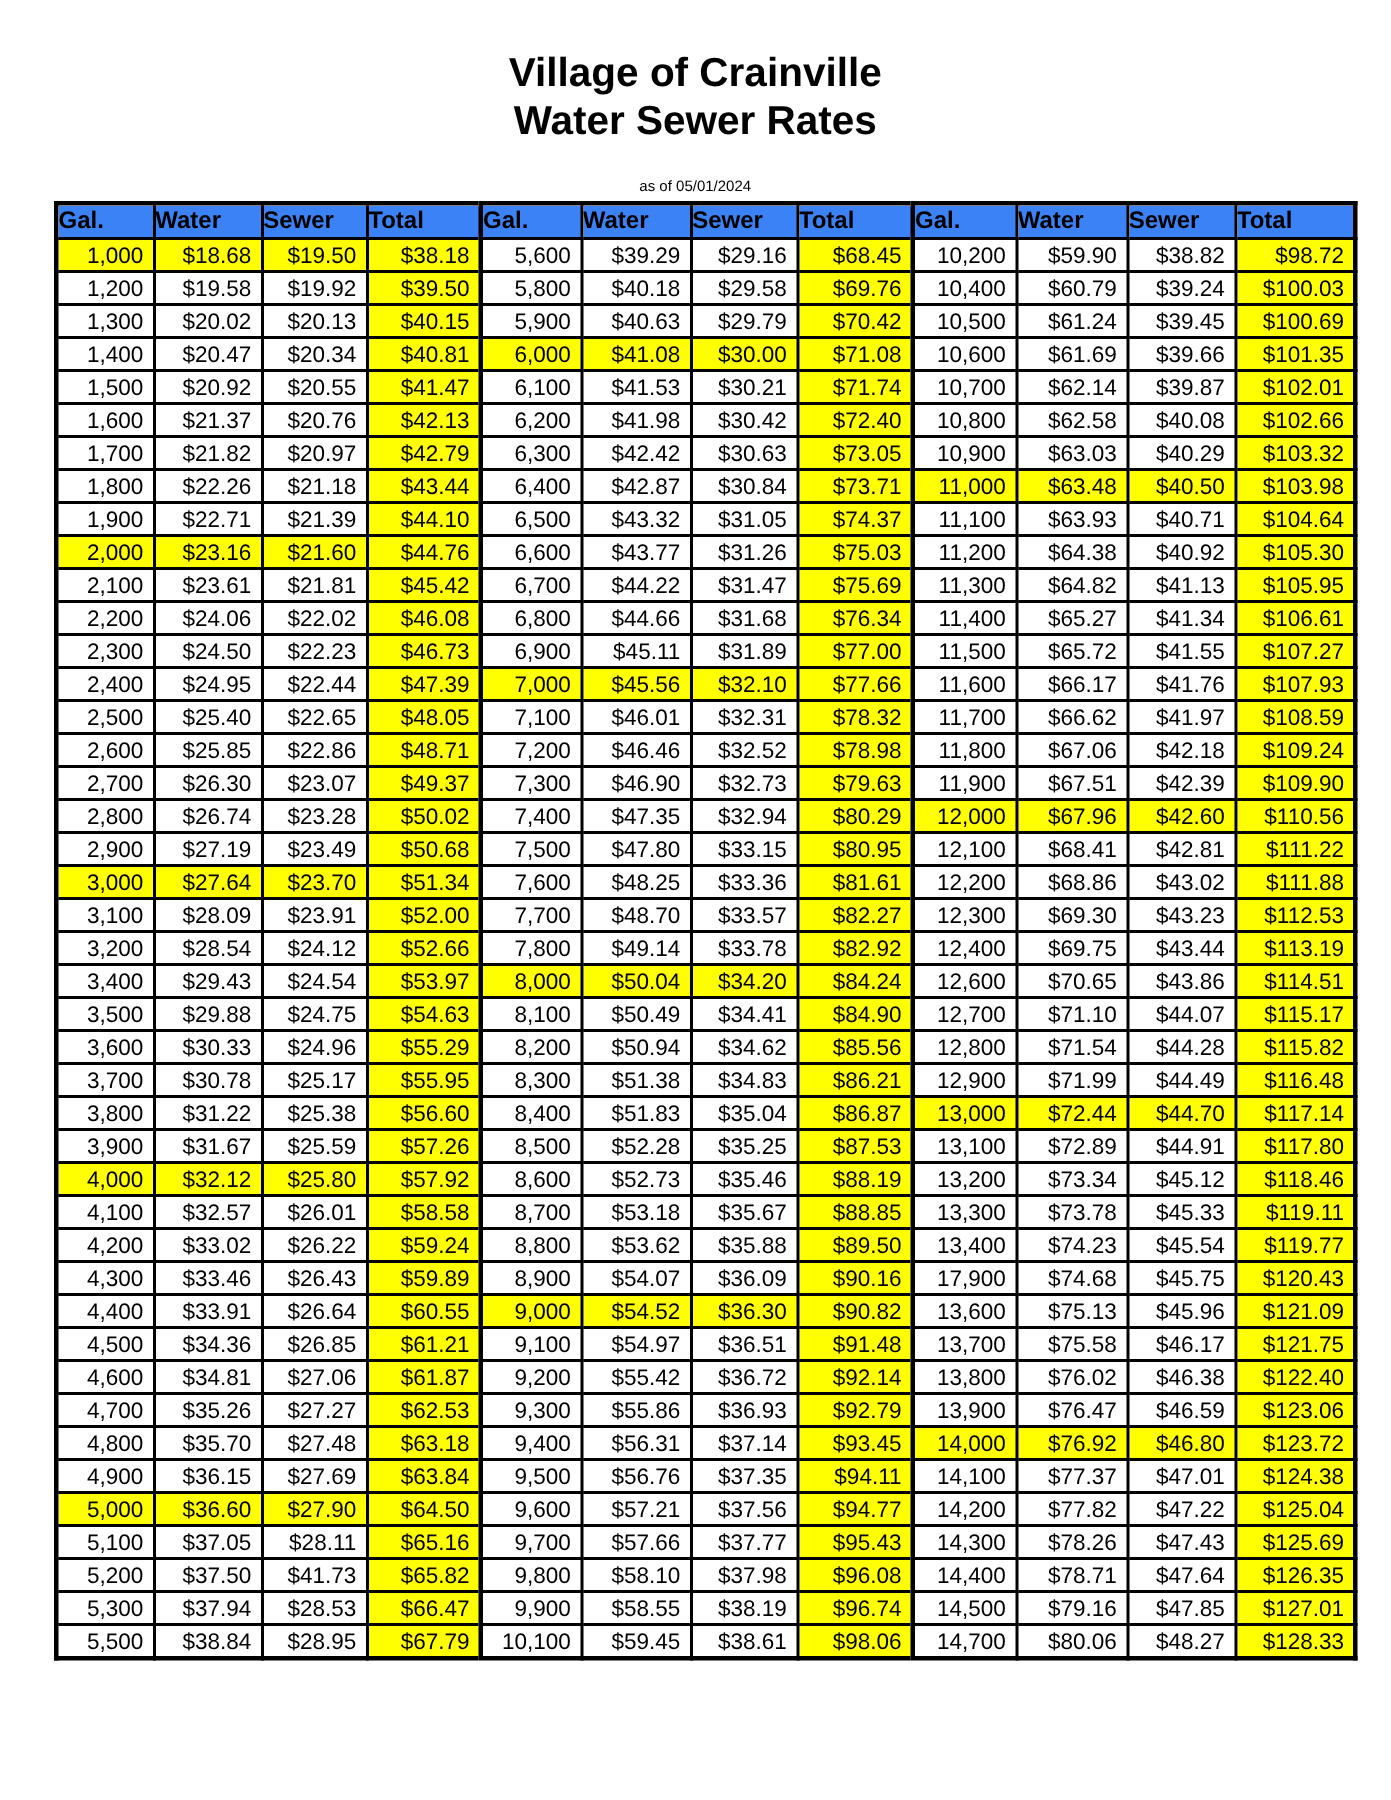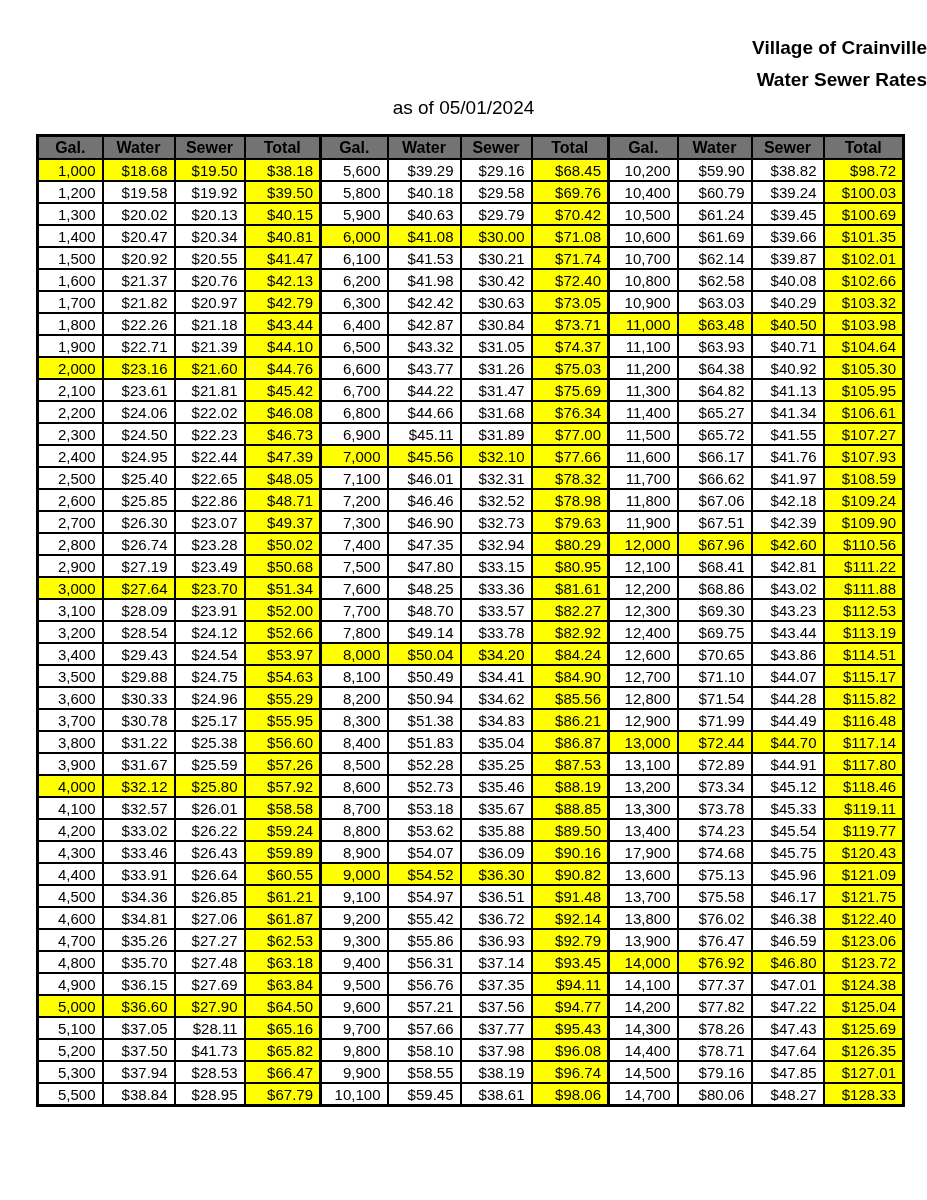--- a/index.html
+++ b/index.html
@@ -5,41 +5,41 @@
   :root { --hl: #FFFF00; }
   html, body {
     margin: 0; padding: 0;
     width: 927px; height: 1200px;
     background: #ffffff;
     font-family: "Liberation Sans", sans-serif;
     color: #000;
   }
   .page { position: relative; width: 927px; height: 1200px; overflow: hidden; }
   .titles { position: absolute; top: 32px; left: 0; width: 927px; text-align: center; }
-  .title-line { font-size: 19px; font-weight: bold; line-height: 32px; margin: 0; text-align: right; }
-  .as-of { font-size: 19px; font-weight: normal; line-height: 18px; margin-top: 3px; }
+  .title-line { font-size: 27px; font-weight: bold; line-height: 32px; margin: 0; }
+  .as-of { font-size: 10px; font-weight: normal; line-height: 18px; margin-top: 20px; }
   table.rates {
     position: absolute; left: 36px; top: 134px;
     border-collapse: collapse;
     table-layout: fixed;
     border: 3px solid #000;
   }
   .rates th, .rates td {
     border: 2px solid #000;
     overflow: hidden;
     white-space: nowrap;
     box-sizing: content-box;
   }
   .rates th {
     height: 21px;
     font-size: 16px;
     font-weight: bold;
-    text-align: center;
+    text-align: left;
     padding: 0;
-    background: #737373;
+    background: #3b82f6;
   }
   .rates td {
     height: 20px;
     font-size: 15px;
     font-weight: normal;
     text-align: right;
     padding: 0 6px 0 0;
     background: #ffffff;
   }
   .rates .group-start { border-left-width: 3px; }

